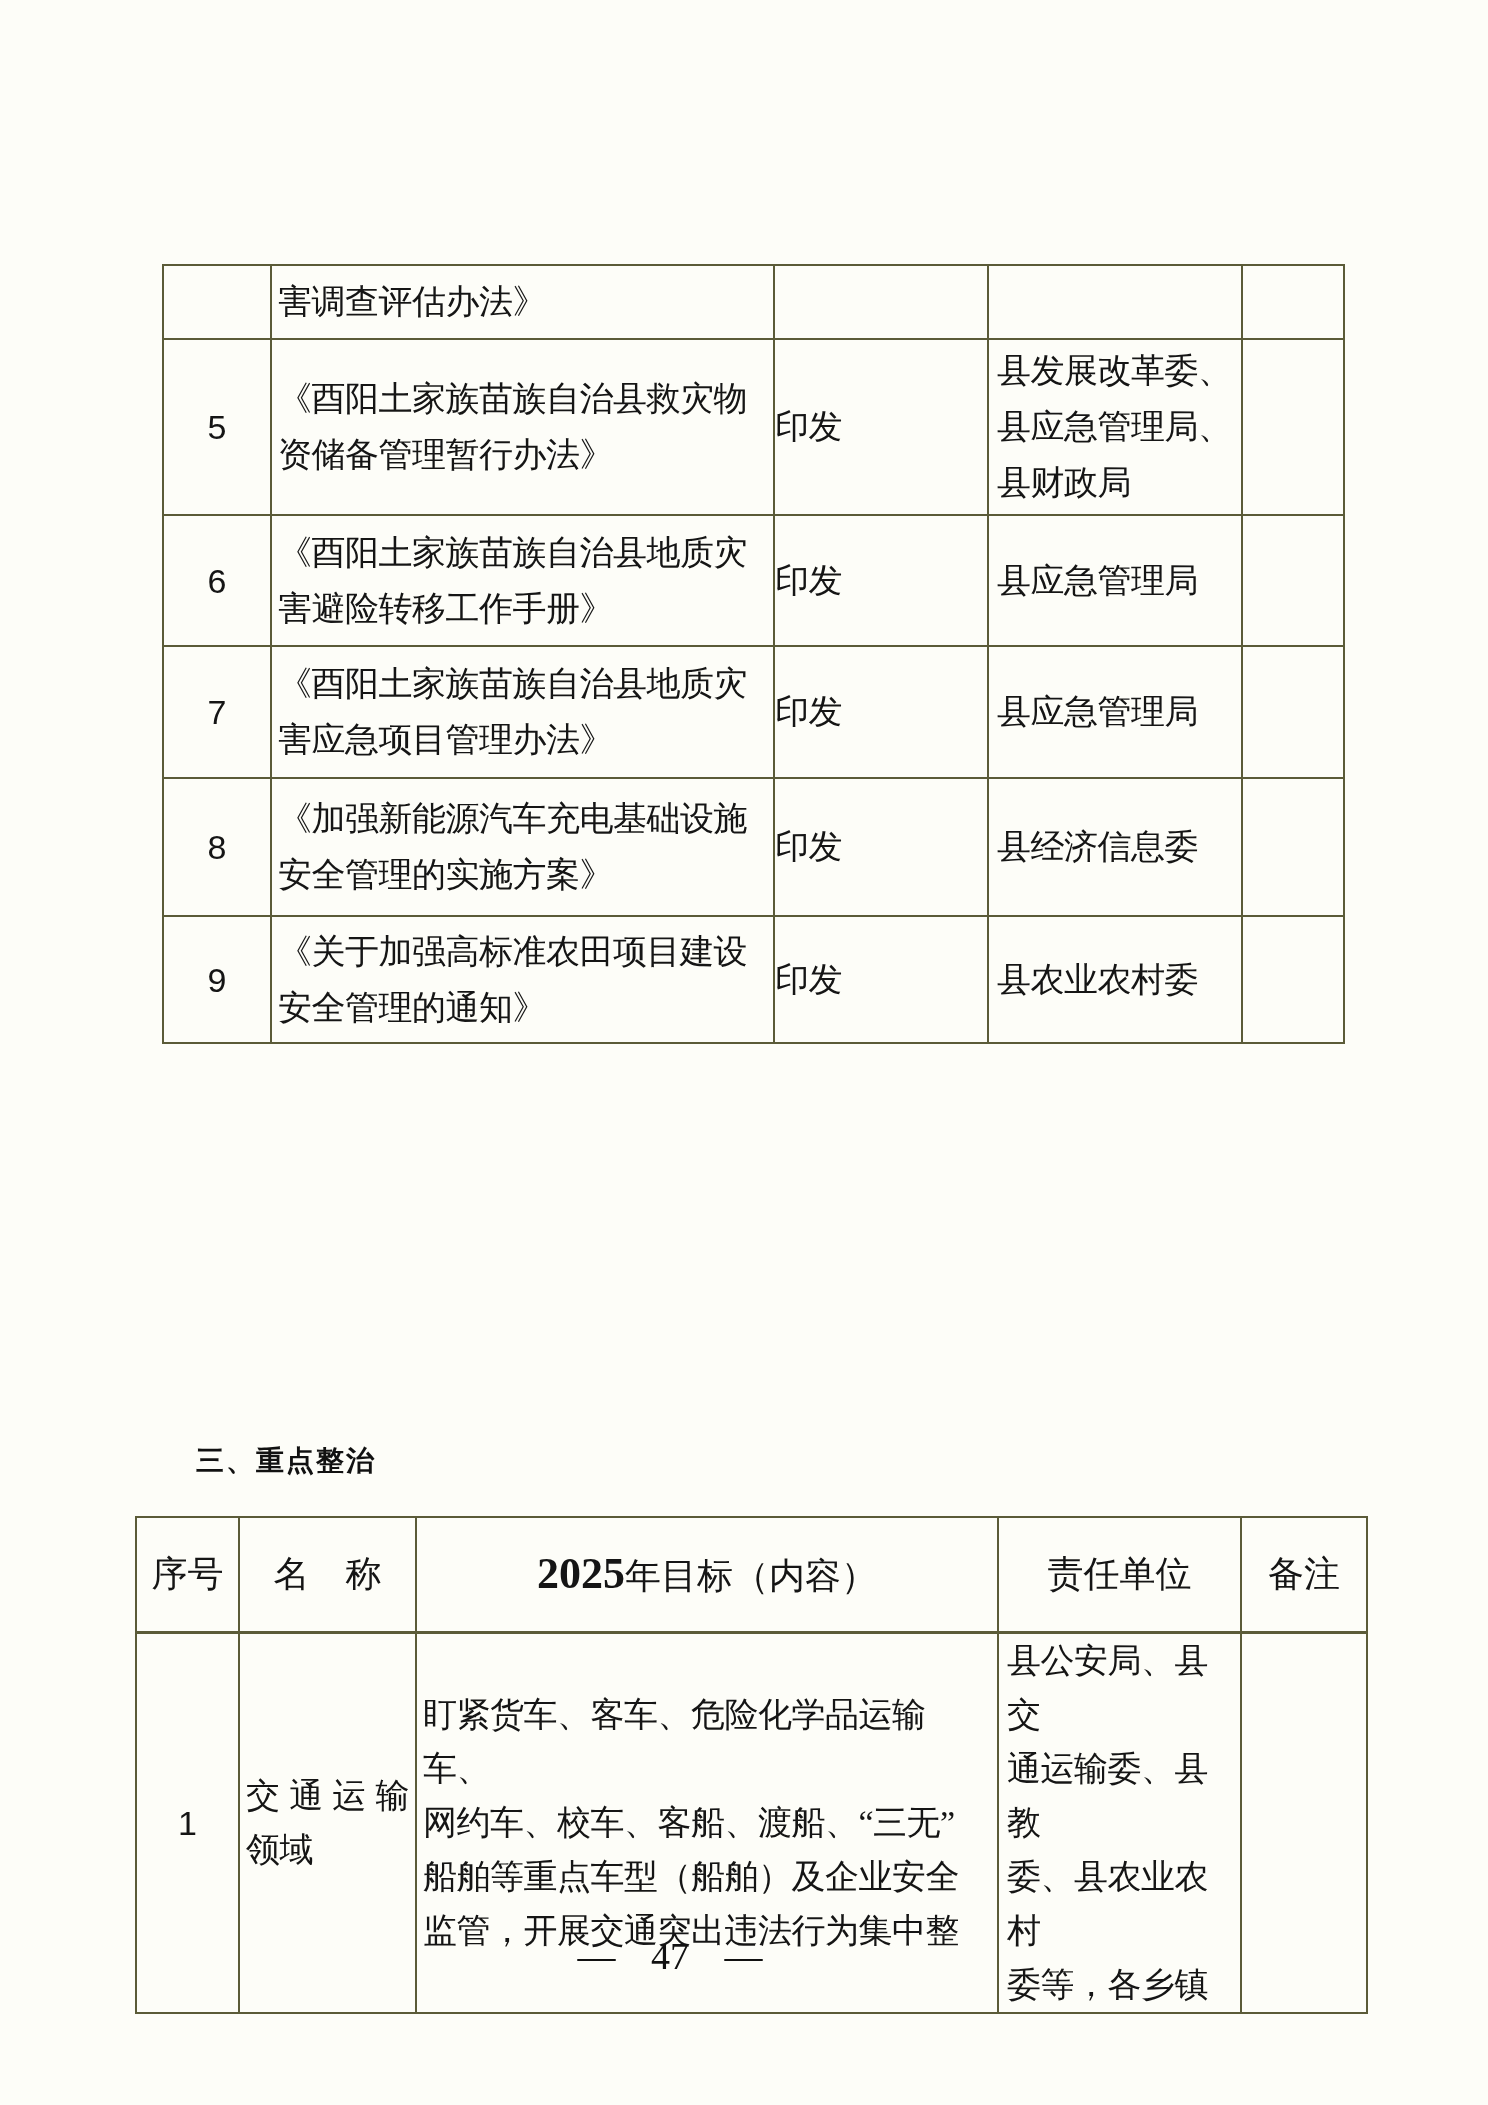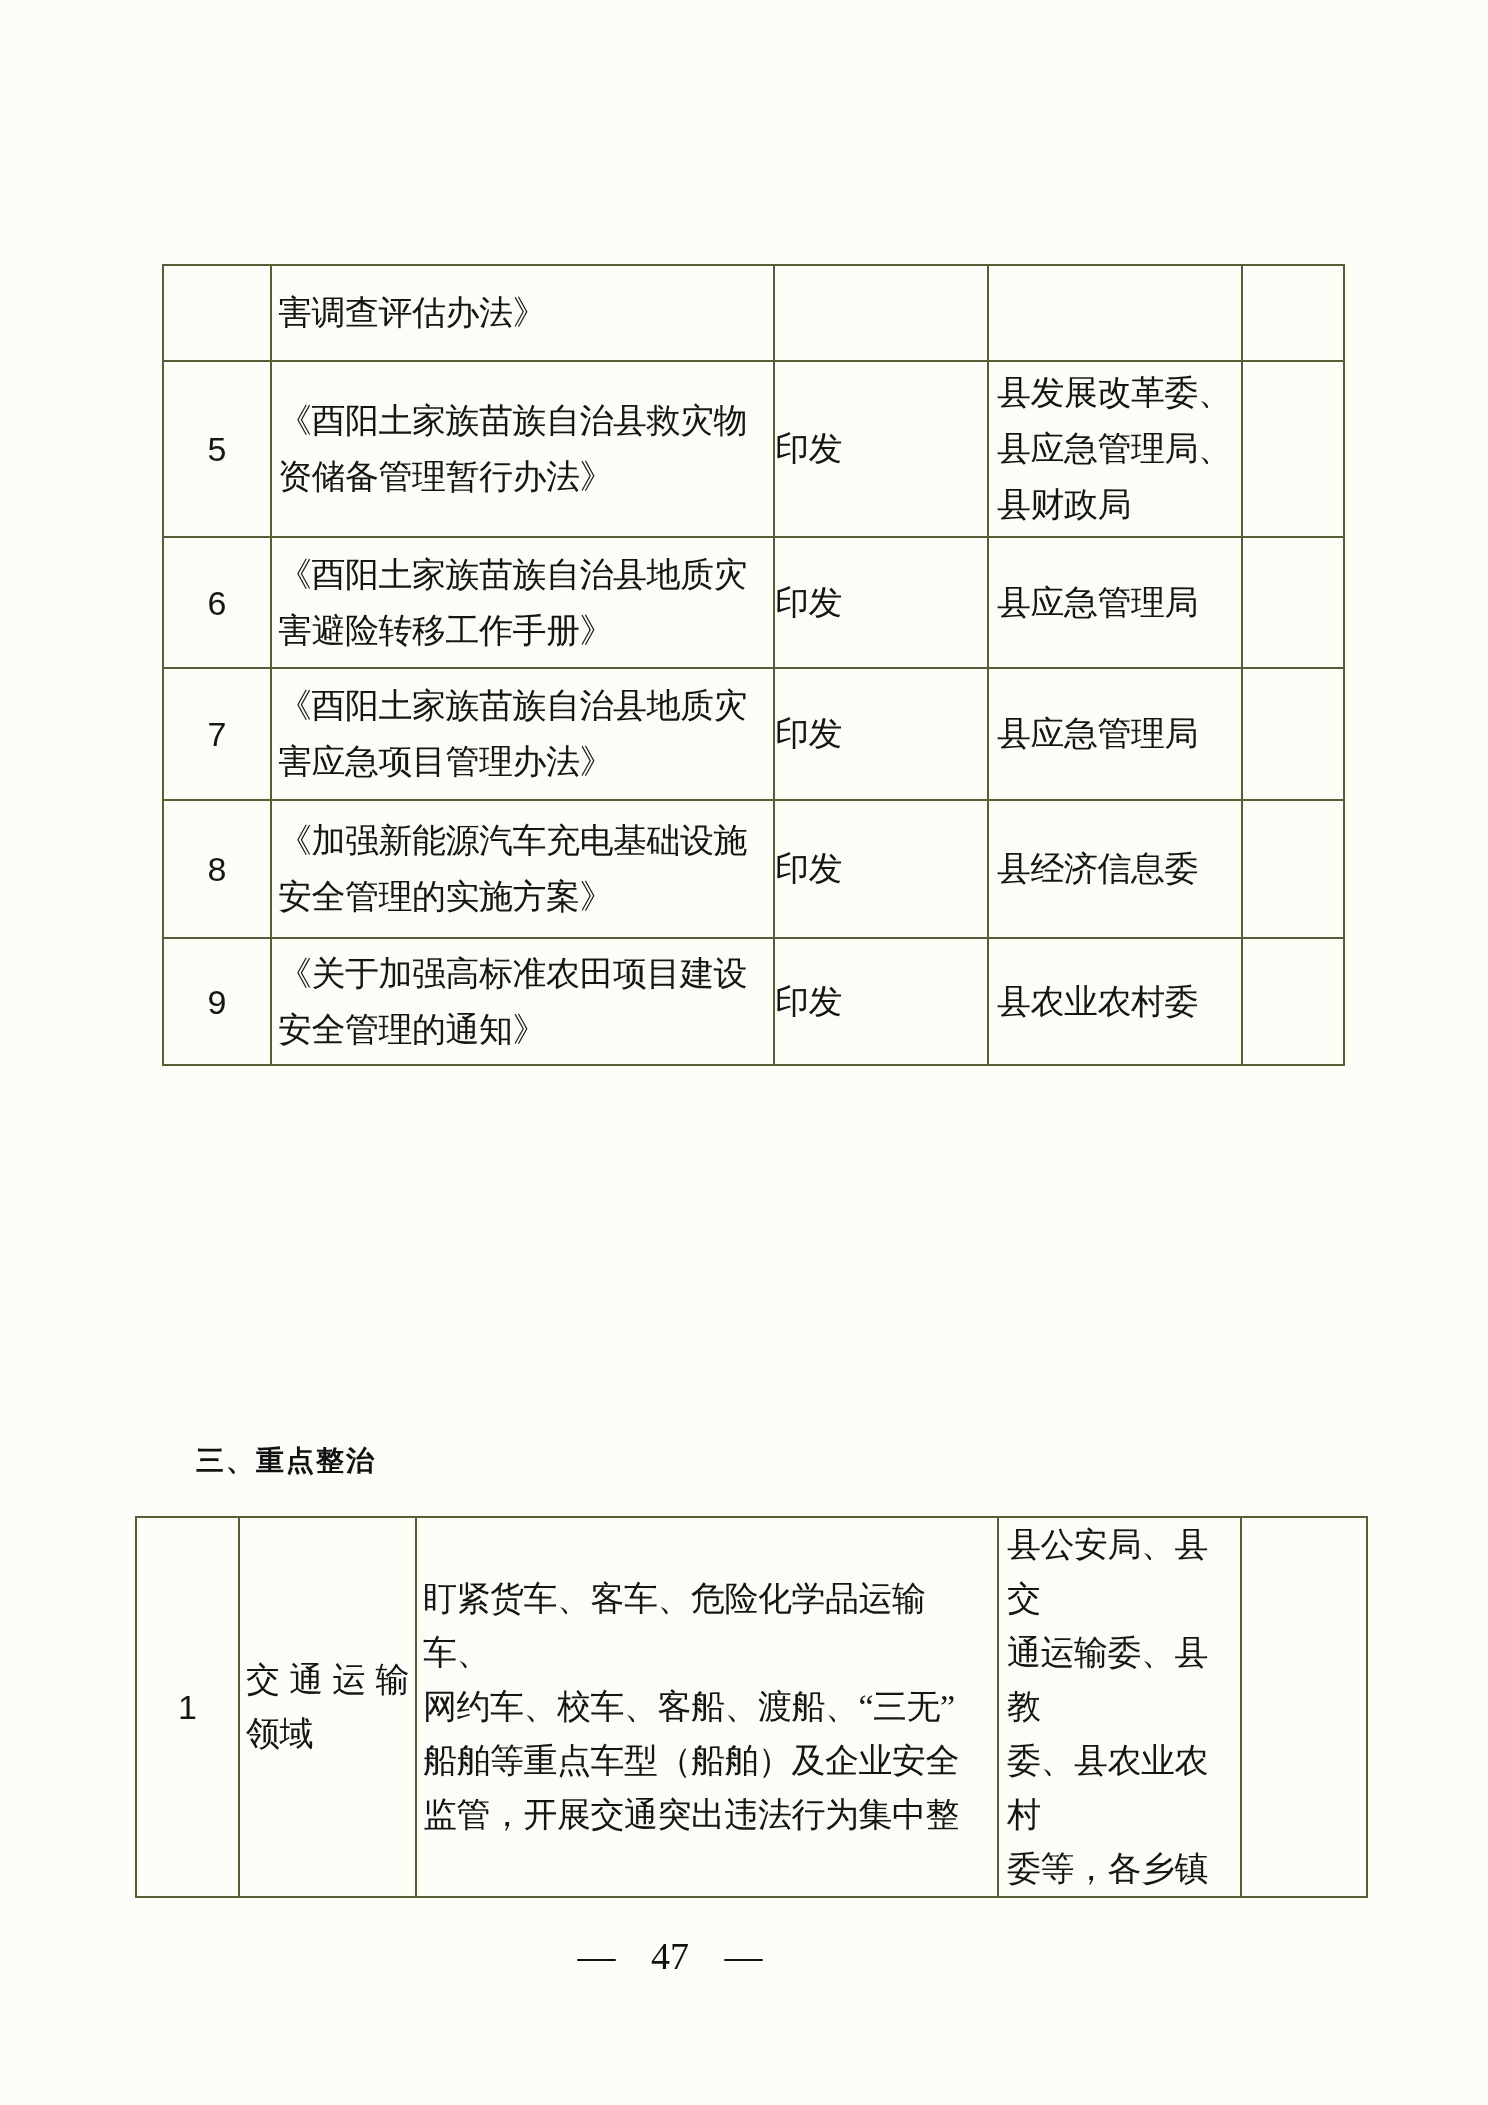--- a/index.html
+++ b/index.html
@@ -43,21 +43,21 @@
   .action{}
   .name{text-align:left;padding:0 6px;white-space:pre-line;}
   .unit{text-align:left;padding:0 8px;white-space:pre-line;}
   .name2{
     text-align:justify;text-justify:inter-character;
     padding:0 6px;
   }
   .target{text-align:left;padding:0 6px;white-space:pre-line;margin-left:23px;}
   .note{}
   
-  .h74{height:96px;}  .h176{height:176px;} .h131{height:131px;}
+  .h74{height:74px;}  .h176{height:176px;} .h131{height:131px;}
   .h132{height:132px;}.h138{height:138px;} .h127{height:127px;}
   .h115{height:115px;}.h222{height:222px;}
   
   .heading{
     position:absolute;left:196px;top:1442px;margin:0;
     font-size:28px;font-weight:700;letter-spacing:2px;
     font-family:"Liberation Sans", sans-serif;
     color:#111;
   }
   .pagenum{
@@ -133,20 +133,27 @@
 
 <table class="t2">
   <colgroup>
     <col style="width:103px">
       <col style="width:177px">
       <col style="width:582px">
       <col style="width:243px">
       <col style="width:126px">
   </colgroup>
   <tbody>
+    <tr class="h115">
+      <th>序号</th>
+      <th>名　称</th>
+      <th><span class="year">2025</span><span>年目标（内容）</span></th>
+      <th>责任单位</th>
+      <th>备注</th>
+    </tr>
     <tr class="h222">
       <td class="seq">1</td>
       <td class="name2">交通运输领域</td>
       <td class="target">盯紧货车、客车、危险化学品运输车、
 网约车、校车、客船、渡船、“三无”
 船舶等重点车型（船舶）及企业安全
 监管，开展交通突出违法行为集中整</td>
       <td class="unit">县公安局、县交
 通运输委、县教
 委、县农业农村

